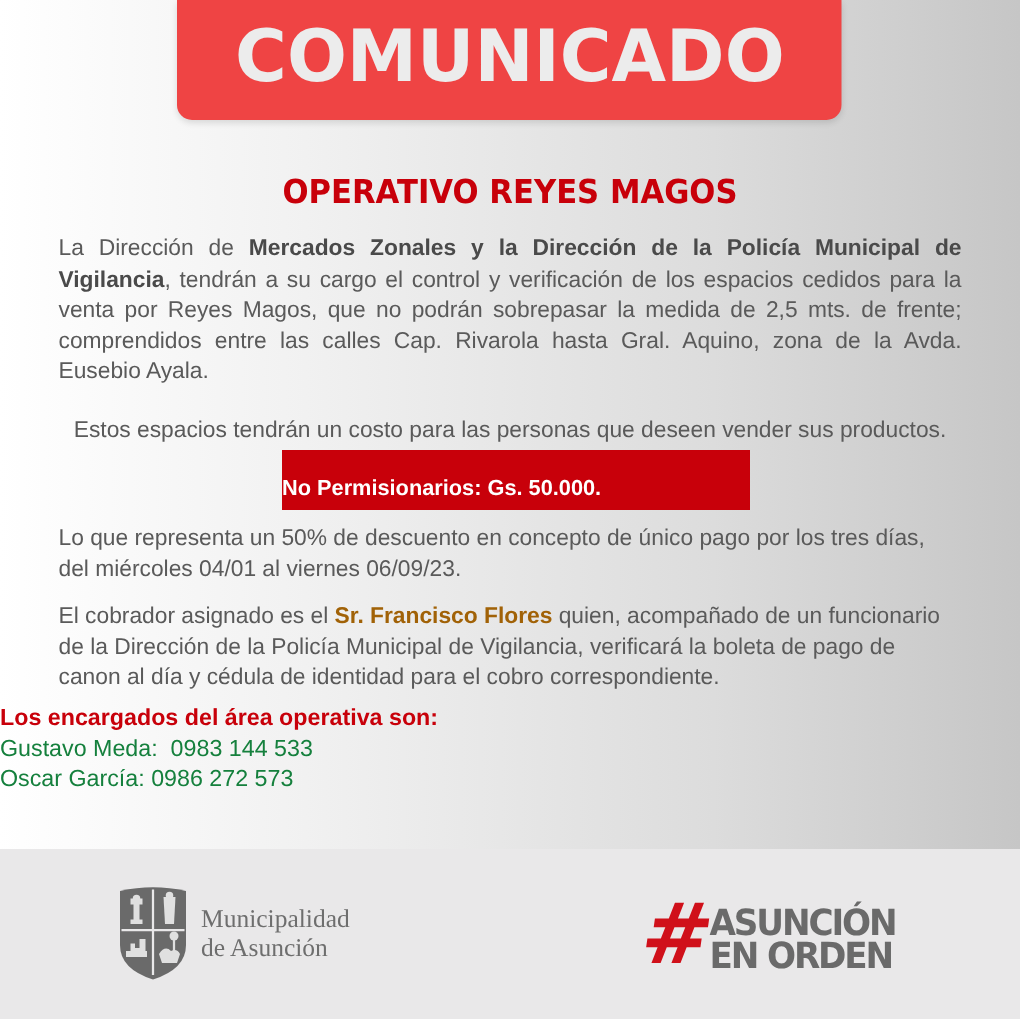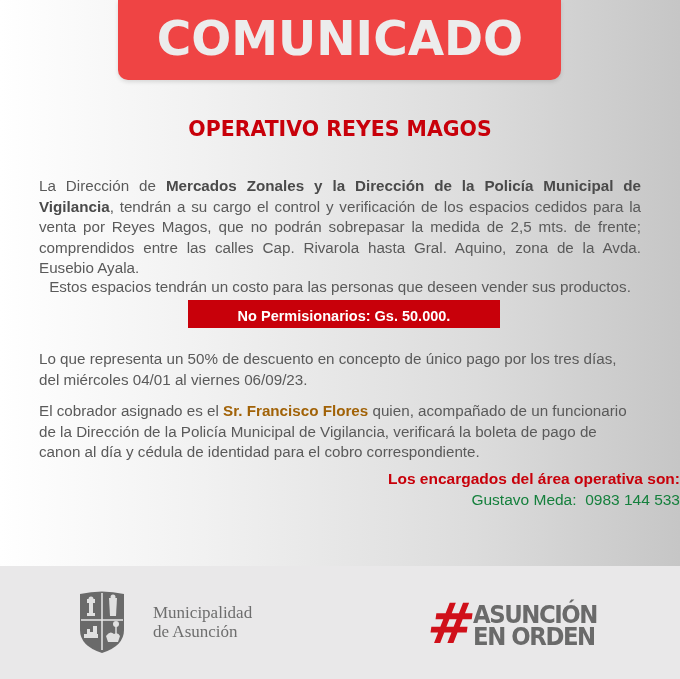--- a/index.html
+++ b/index.html
@@ -38,50 +38,50 @@
     font-weight: bold;
     font-size: 22px;
     transform: scaleX(0.93);
   }
   .body-text {
     position: absolute; left: 39px; width: 602px;
     color: #5a5a5a;
     font-size: 15.2px;
     line-height: 20.5px;
   }
-  .p1 { top: 176px; text-align: justify; }
+  .p1 { top: 156px; text-align: justify; }
   .p1 b { color: #4a4a4a; }
   .p2 { top: 277px; text-align: center; left: 30px; width: 620px; }
   .price-box {
-    position: absolute; left: 188px; top: 300px; width: 312px; height: 28px;
+    position: absolute; left: 188px; top: 300px; width: 312px; height: 40px;
     background: #c8000a;
     color: #ffffff;
     font-weight: bold;
     font-size: 14.5px;
     line-height: 19px;
-    text-align: center;
-    padding-top: 7px;
+    text-align: left;
+    padding-top: 17px;
   }
   .p3 { top: 349px; }
   .p4 { top: 401px; }
   .p4 b { color: #a16207; }
   .contacts {
     position: absolute; left: 0; width: 680px; top: 469px;
-    text-align: right;
+    text-align: left;
     font-size: 15.5px;
     line-height: 20.5px;
   }
   .contacts-title { color: #c8000a; font-weight: bold; }
   .contact-line { color: #15803d; }
   .footer {
     position: absolute; left: 0; top: 566px; width: 680px; height: 113px;
     background: #e9e8e9;
   }
   .muni-logo {
-    position: absolute; left: 78px; top: 590px; display: flex; align-items: center; gap: 19px;
+    position: absolute; left: 78px; top: 590px; display: flex; align-items: center;
   }
   .crest { width: 48px; height: 64px; }
   .muni-text {
     margin-left: 8px;
     font-family: "Liberation Serif", "DejaVu Serif", serif;
     color: #6e6e6e;
     font-size: 17px;
     line-height: 19px;
   }
   .hashtag-logo {
@@ -129,20 +129,23 @@
 
 <p class="body-text p3">Lo que representa un 50% de descuento en concepto de único pago por los tres días, del miércoles 04/01 al viernes 06/09/23.</p>
 
 <p class="body-text p4"><span>El cobrador asignado es el </span><b>Sr. Francisco Flores</b><span> quien, acompañado de un funcionario de la Dirección de la Policía Municipal de Vigilancia, verificará la boleta de pago de canon al día y cédula de identidad para el cobro correspondiente.</span></p>
 
 <div class="contacts">
   <div class="contacts-title">Los encargados del área operativa son:</div>
   <div class="contact-line">
     <span>Gustavo Meda:</span>&nbsp;&nbsp;<span>0983 144 533</span>
   </div>
+  <div class="contact-line">
+    <span>Oscar García:</span> <span>0986 272 573</span>
+  </div>
 </div>
 
 <div class="footer"></div>
 
 <div class="muni-logo">
   <svg class="crest" viewBox="0 0 48 64">
     <path d="M2 4 Q24 -1 46 4 L46 40 Q46 56 24 63 Q2 56 2 40 Z" fill="#6a6a6a"></path>
     <line x1="24" y1="3" x2="24" y2="60" stroke="#e9e8e9" stroke-width="1.5"></line>
     <line x1="3" y1="30" x2="45" y2="30" stroke="#e9e8e9" stroke-width="1.5"></line>
     <path d="M9 9 h8 v4 h-2 v10 h2 v3 h-8 v-3 h2 v-10 h-2 z" fill="#e0e0e0"></path>

